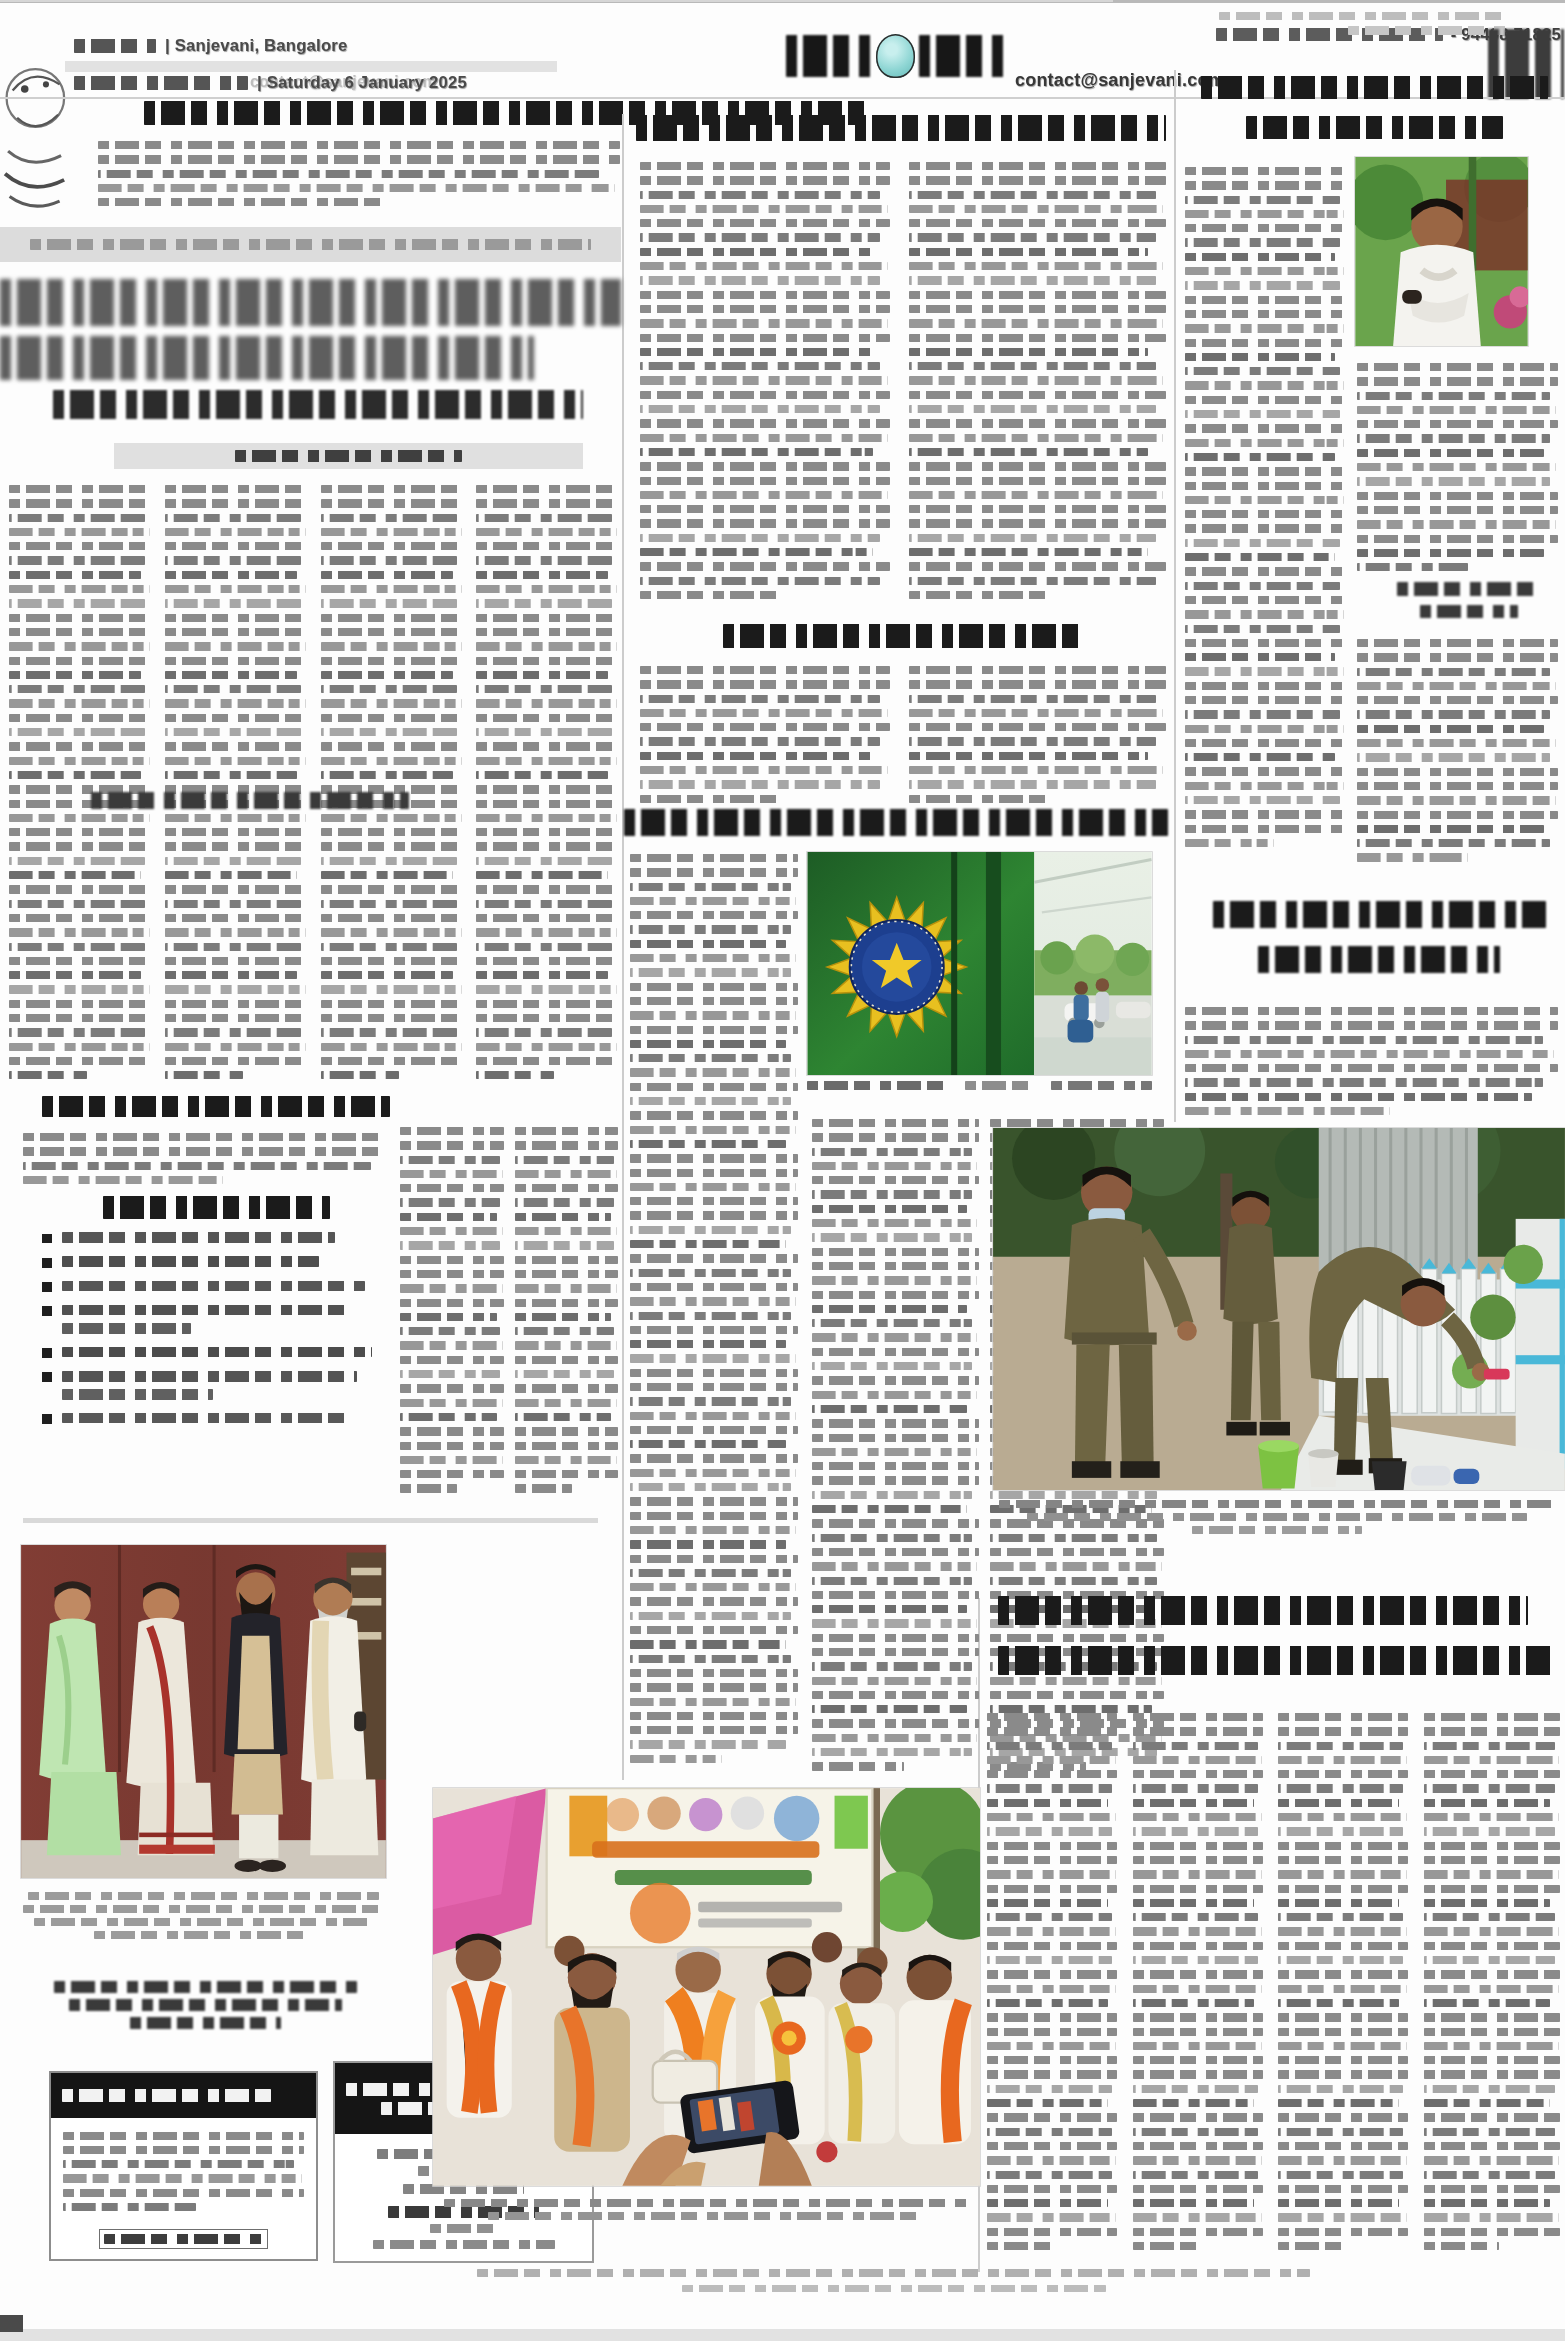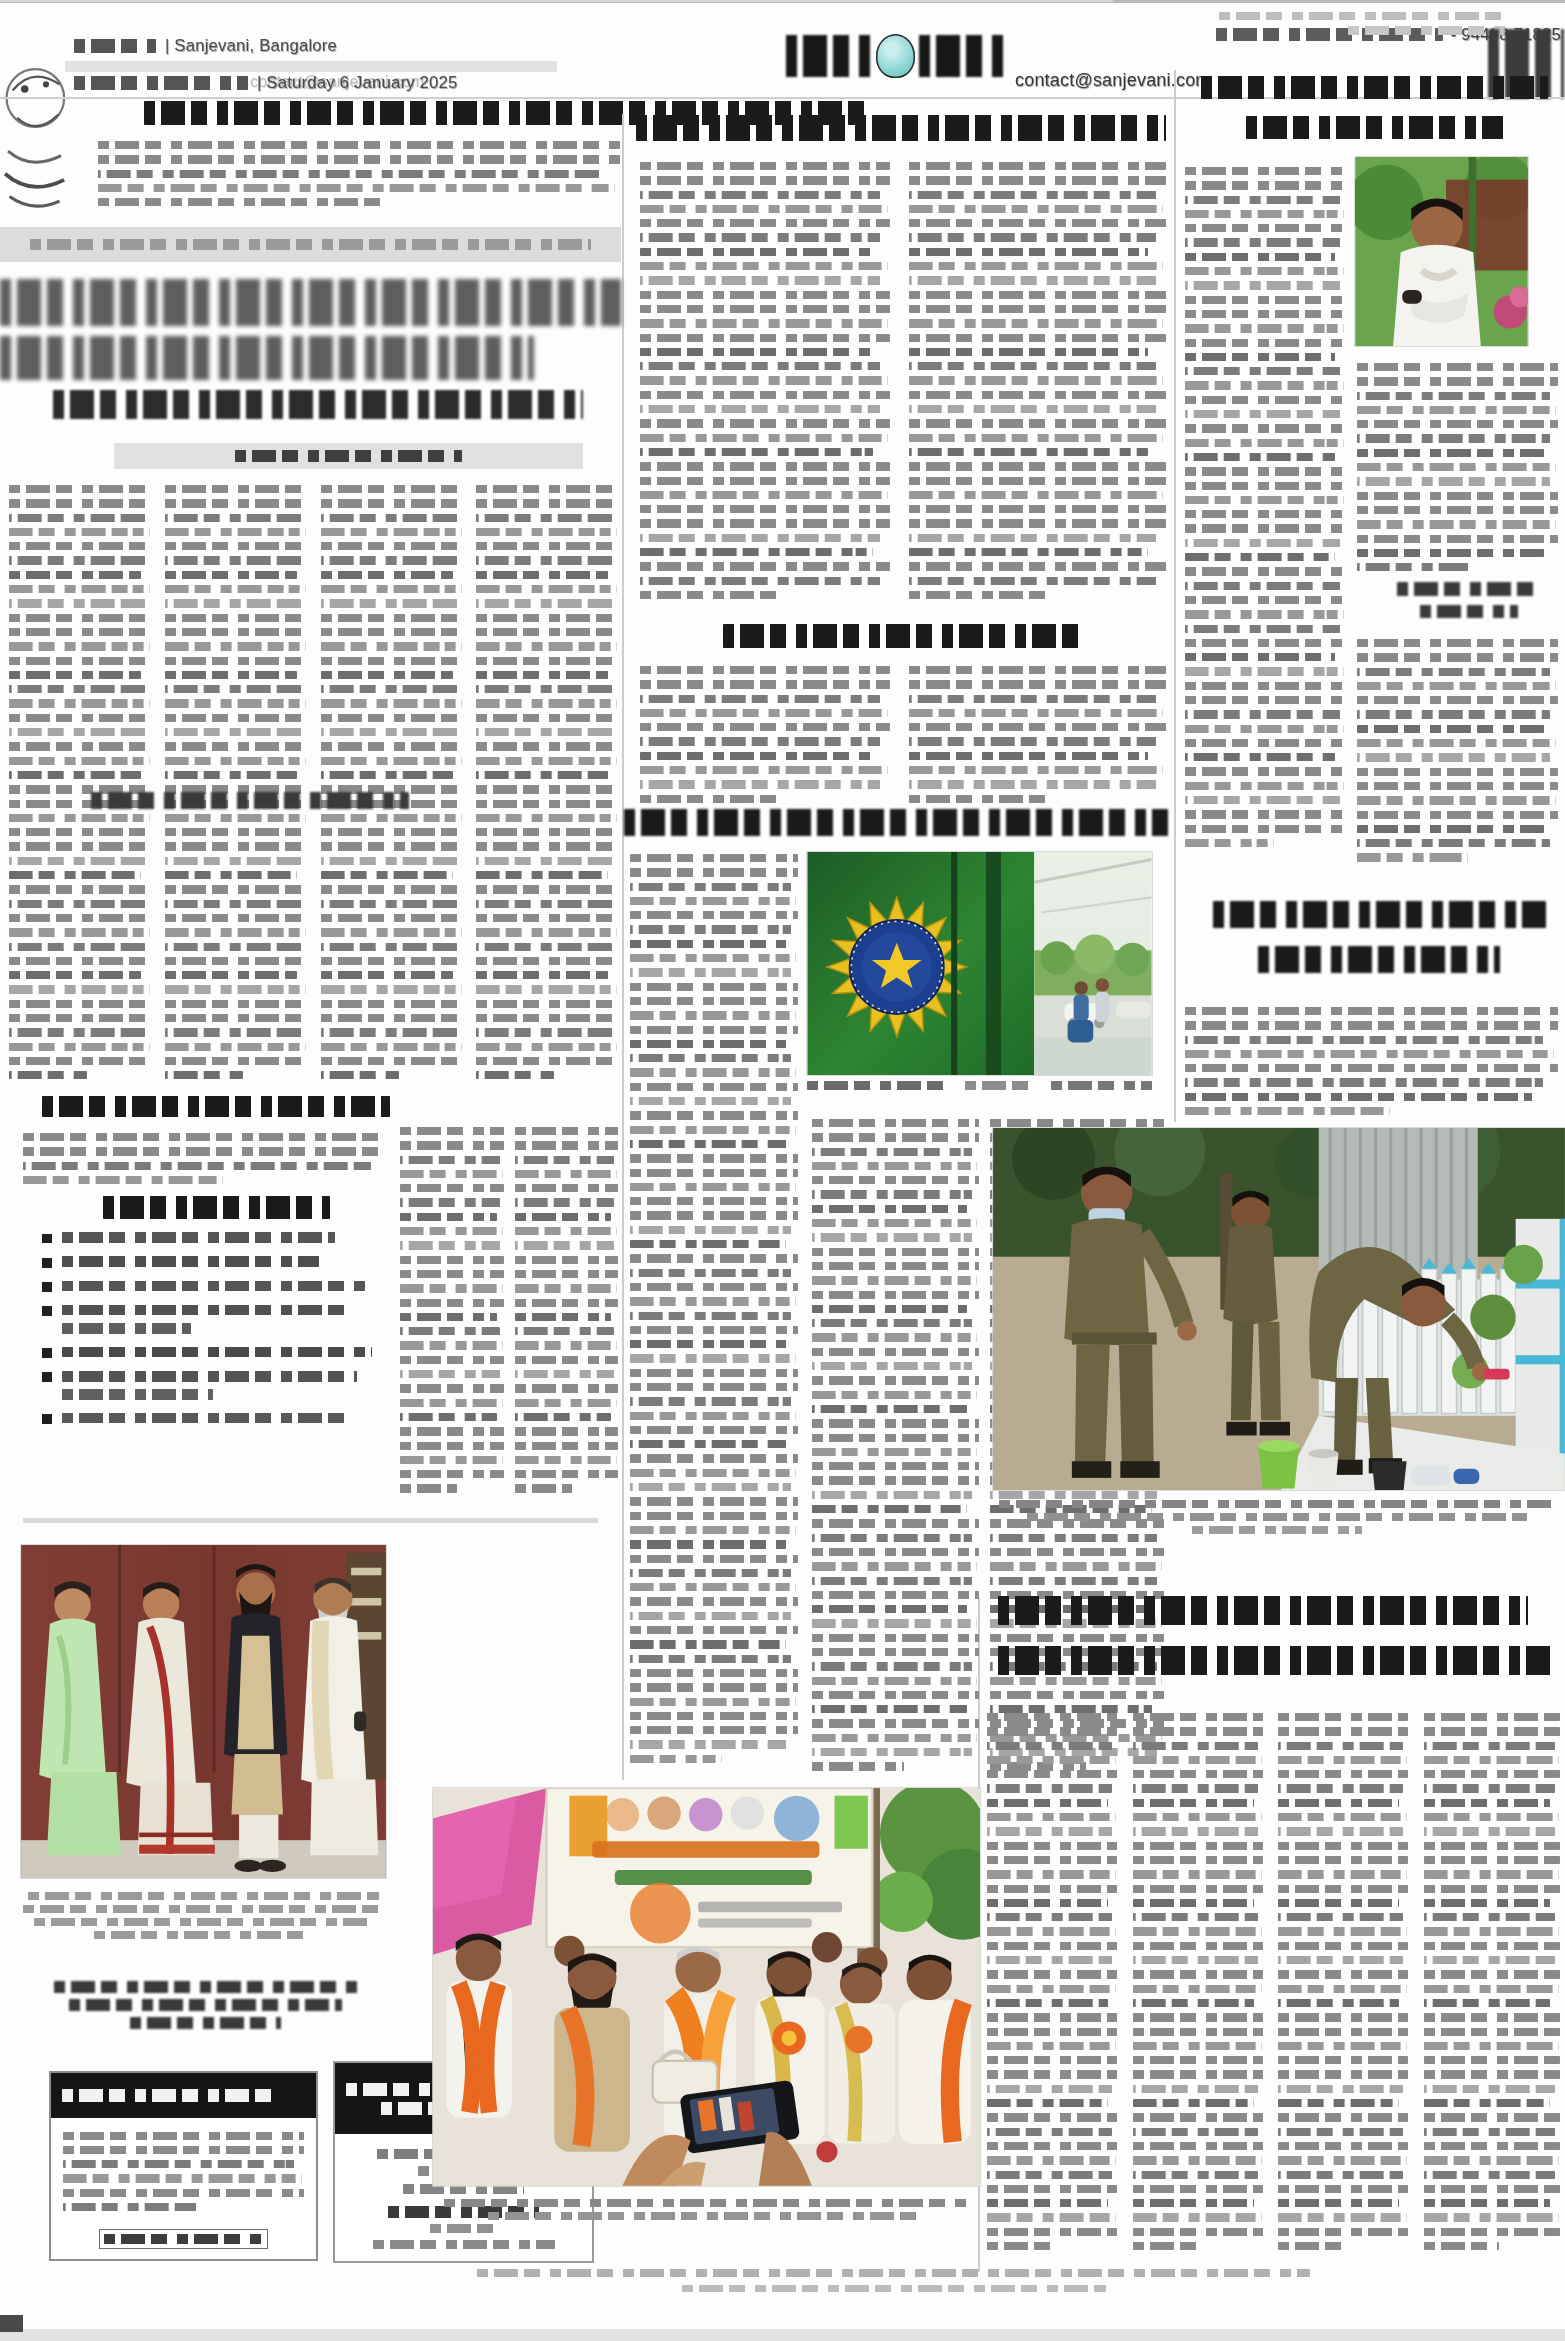--- a/index.html
+++ b/index.html
@@ -19,21 +19,21 @@
   .col>.ln:nth-child(3n){width:96%;color:#7b7b7b;background-position:-8.3px 0;}
   .col>.ln:nth-child(4n){width:99%;color:#989898;background-position:-17.4px 0;}
   .col>.ln:nth-child(7n){color:#6d6d6d;width:93%;}
   .col>.ln:nth-child(9n){color:#a6a6a6;}
   .col>.ln:last-child{width:55%;}
   .hl{color:#1b1b1b;filter:blur(0.5px);}
   .hlg{color:#3a3a3a;filter:blur(0.9px);}
   .ghost{color:#5e5e5e;filter:blur(2px);}
   .capln{height:7.6px;margin:5.3px auto;color:#9b9b9b;}
   .whsm{color:#f2f2f2;}
-  .mastfont{color:#4a4a4a;font-size:16.7px;font-weight:normal;letter-spacing:0.2px;
+  .mastfont{color:#4a4a4a;font-size:16.7px;font-weight:bold;letter-spacing:0.2px;
             text-shadow:0.8px 0.8px 0.8px rgba(90,90,90,.55);}
   .faint{opacity:.35;}
   .adbox{border:2.3px solid #8d8d8d;background:#fff;}
   .adhead{background:#151515;display:flex;flex-direction:column;justify-content:center;gap:6px;padding:6px 10.6px;}
   .bullet{width:9.8px;height:9.8px;background:#1f1f1f;flex:0 0 9.8px;margin-top:1.5px;}
   .li{display:flex;gap:10.6px;margin:13px 0;}
   .photo{box-shadow:0 0 0 0.8px #d2d2d2;}
 </style>
 </head>
 <body>

